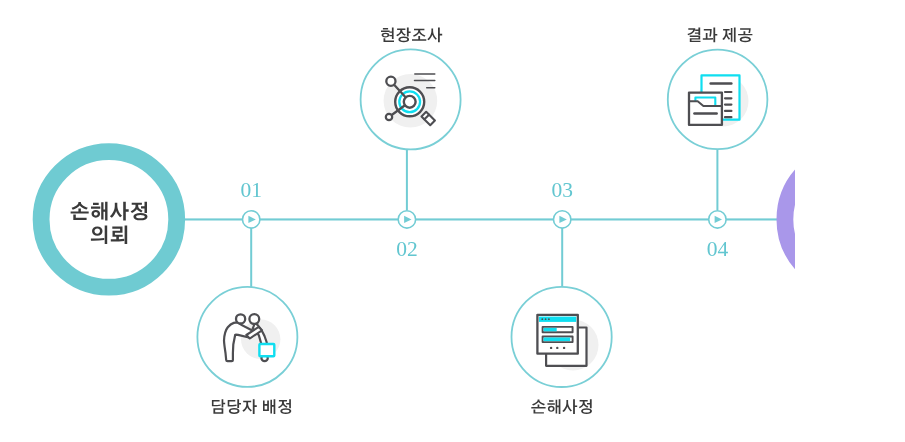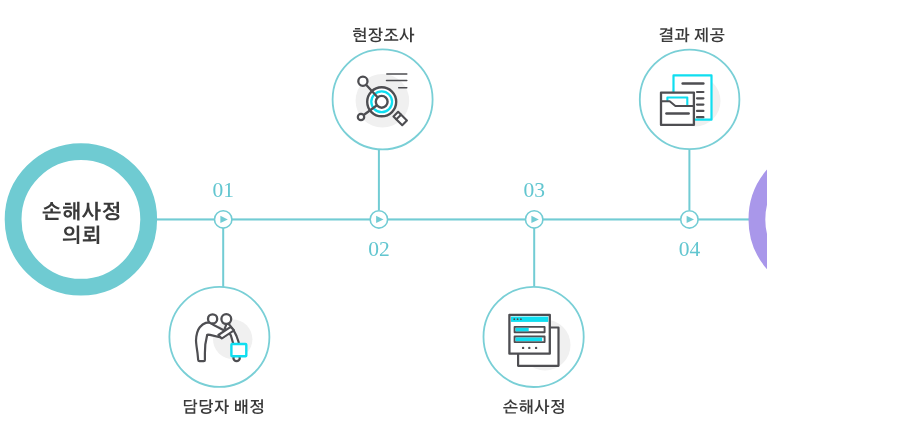--- a/index.html
+++ b/index.html
@@ -1,15 +1,15 @@
 <!DOCTYPE html>
 <html><head><meta charset="utf-8"><style>
 html,body{margin:0;padding:0;background:#ffffff;}
 body{font-family:"Liberation Sans",sans-serif;}
-#wrap{position:relative;width:767px;height:442px;overflow:hidden;}
+#wrap{position:relative;width:767px;height:442px;overflow:hidden;padding-left:28px;}
 </style></head><body>
 <div id="wrap"><svg width="905" height="442" viewBox="0 0 905 442">
       <rect width="905" height="442" fill="#ffffff"></rect>
       <rect x="156" y="218.4" width="593" height="2.1" fill="#72ccd4"></rect>
       <rect x="222.2" y="228" width="2" height="60" fill="#72ccd4"></rect>
       <rect x="377.9" y="148.5" width="2" height="61.5" fill="#72ccd4"></rect>
       <rect x="533.2" y="228" width="2" height="60" fill="#72ccd4"></rect>
       <rect x="688.4" y="148.5" width="2" height="61.5" fill="#72ccd4"></rect>
       <circle cx="80.9" cy="219.4" r="67.8" fill="none" stroke="#6fcbd2" stroke-width="16.8"></circle>
       <circle cx="824.7" cy="219.4" r="67.8" fill="none" stroke="#a997ea" stroke-width="16.8"></circle>

